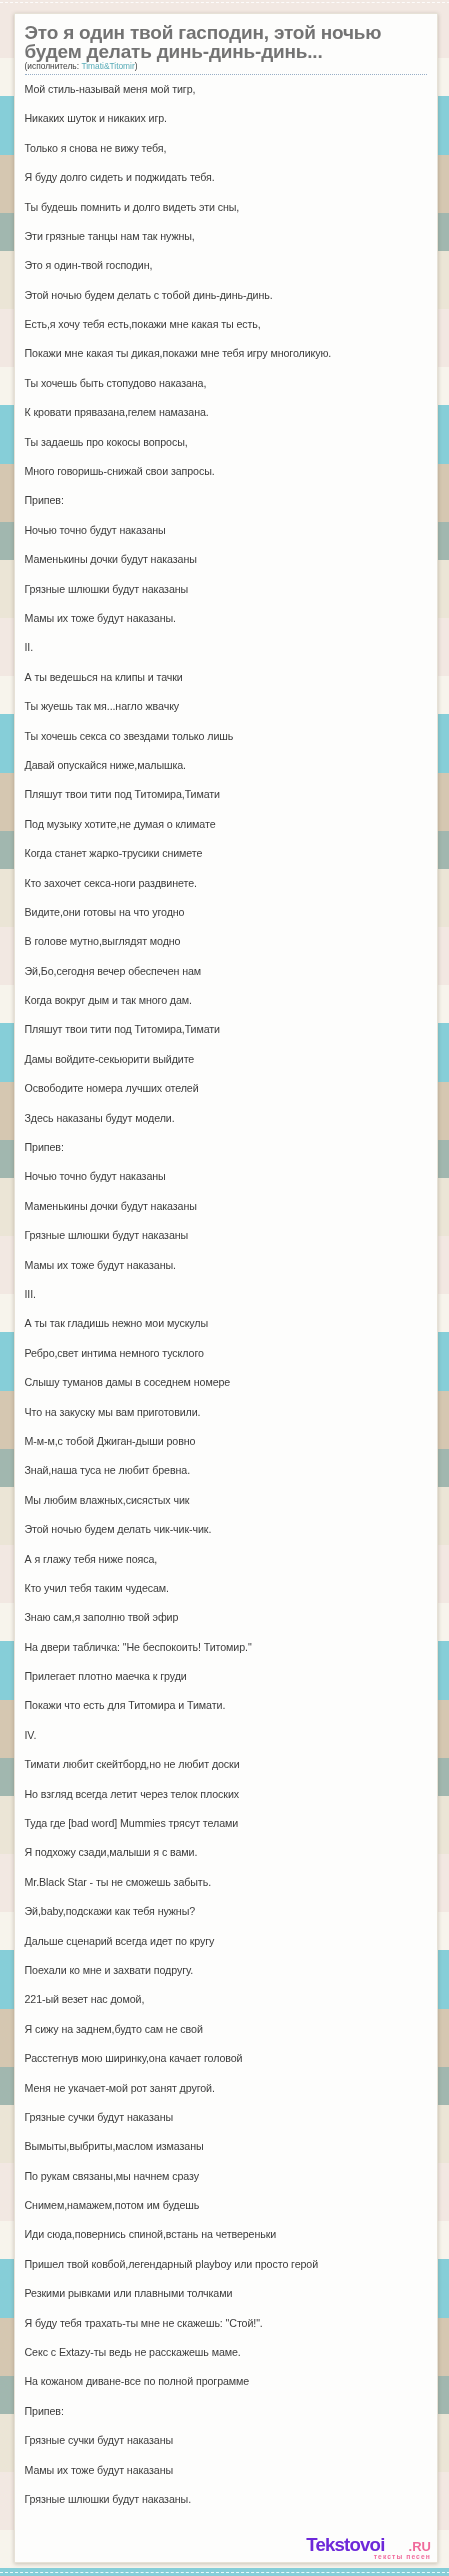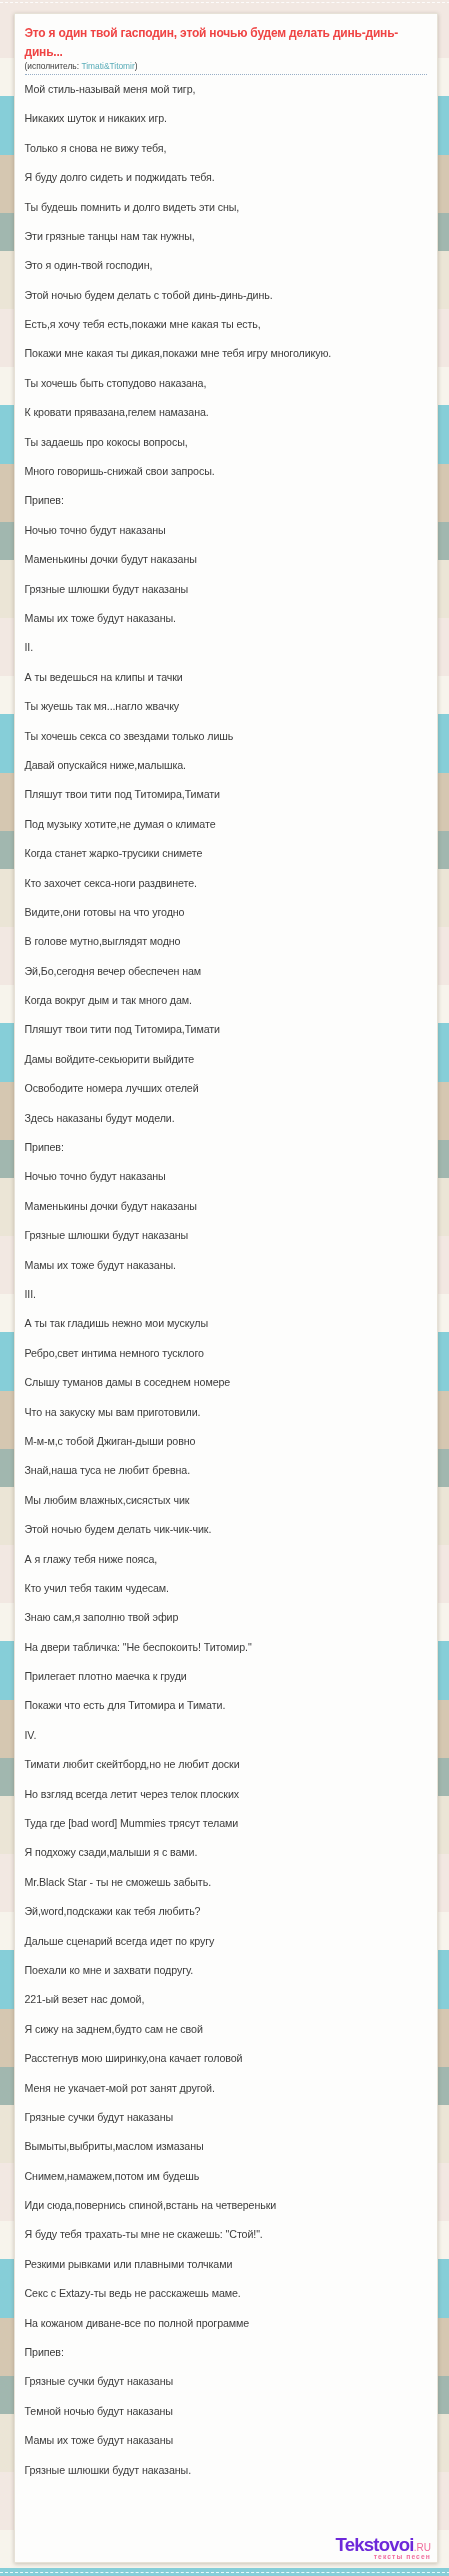--- a/index.html
+++ b/index.html
@@ -17,37 +17,37 @@
   }
   .stitch{position:absolute;left:0;width:450px;border-top:1.7px dashed rgba(255,255,255,.85);}
   .stitch.top{top:1.7px;}
   .stitch.bottom{top:2572px;}
   .card{
     position:absolute;top:13px;left:13.5px;width:424px;height:2550px;
     box-sizing:border-box;padding:0 10px;background:#fdfdfc;
     border:0.6px solid #e6e1d6;box-shadow:0 0.6px 3.9px rgba(90,80,60,.30);
   }
   .title{
-    margin:10px 0 1.1px;font-weight:bold;font-size:12px;line-height:18.6px;
-    color:#ef4444;letter-spacing:-0.2px;
+    margin:10px 0 1.1px;font-weight:bold;font-size:19px;line-height:18.6px;
+    color:#737373;letter-spacing:-0.2px;
   }
   .artist{
     font-size:8.4px;line-height:9px;color:#3d3d3d;
     padding-bottom:2.8px;border-bottom:0.6px dotted #97aec6;
   }
   .artist a{color:#58acb8;text-decoration:none;margin-top:18px;}
   .lyrics{padding-top:7.9px;}
   .ln{
     font-size:10.7px;line-height:12.4px;height:12.4px;margin-bottom:17px;
     color:#3c3c3c;letter-spacing:-0.1px;white-space:nowrap;
   }
   .logo{position:absolute;right:5.6px;bottom:1.1px;text-align:right;background:#fdfdfc;padding-left:5.6px;}
   .logo a{text-decoration:none;display:inline-block;}
   .logo-main{font-weight:bold;font-size:18.6px;line-height:18.6px;color:#6d28d9;letter-spacing:-0.8px;}
-  .logo-tld{font-weight:normal;font-size:10px;color:#f06a9b;letter-spacing:0;}
+  .logo-tld{font-weight:bold;font-size:13px;color:#f06a9b;letter-spacing:0;padding-left:24px;}
   .logo-tag{font-weight:bold;font-size:6.7px;line-height:7.3px;color:#f06a9b;letter-spacing:1.1px;margin-top:-1.7px;}
 </style>
 </head>
 <body>
 
 <div class="stitch top"></div>
 <div class="stitch bottom"></div>
 
 <div class="card">
 
@@ -111,38 +111,39 @@
     <div class="ln">Знаю сам,я заполню твой эфир</div>
     <div class="ln">На двери табличка: "Не беспокоить! Титомир."</div>
     <div class="ln">Прилегает плотно маечка к груди</div>
     <div class="ln">Покажи что есть для Титомира и Тимати.</div>
     <div class="ln">IV.</div>
     <div class="ln">Тимати любит скейтборд,но не любит доски</div>
     <div class="ln">Но взгляд всегда летит через телок плоских</div>
     <div class="ln">Туда где [bad word] Mummies трясут телами</div>
     <div class="ln">Я подхожу сзади,малыши я с вами.</div>
     <div class="ln">Mr.Black Star - ты не сможешь забыть.</div>
-    <div class="ln">Эй,word,подскажи как тебя любить?</div>
+    <div class="ln">Эй,baby,подскажи как тебя нужны?</div>
     <div class="ln">Дальше сценарий всегда идет по кругу</div>
     <div class="ln">Поехали ко мне и захвати подругу.</div>
     <div class="ln">221-ый везет нас домой,</div>
     <div class="ln">Я сижу на заднем,будто сам не свой</div>
     <div class="ln">Расстегнув мою ширинку,она качает головой</div>
     <div class="ln">Меня не укачает-мой рот занят другой.</div>
     <div class="ln">Грязные сучки будут наказаны</div>
     <div class="ln">Вымыты,выбриты,маслом измазаны</div>
+    <div class="ln">По рукам связаны,мы начнем сразу</div>
     <div class="ln">Снимем,намажем,потом им будешь</div>
     <div class="ln">Иди сюда,повернись спиной,встань на четвереньки</div>
+    <div class="ln">Пришел твой ковбой,легендарный playboy или просто герой</div>
+    <div class="ln">Резкими рывками или плавными толчками</div>
     <div class="ln">Я буду тебя трахать-ты мне не скажешь: "Стой!".</div>
-    <div class="ln">Резкими рывками или плавными толчками</div>
     <div class="ln">Секс с Extazy-ты ведь не расскажешь маме.</div>
     <div class="ln">На кожаном диване-все по полной программе</div>
     <div class="ln">Припев:</div>
     <div class="ln">Грязные сучки будут наказаны</div>
-    <div class="ln">Темной ночью будут наказаны</div>
     <div class="ln">Мамы их тоже будут наказаны</div>
     <div class="ln">Грязные шлюшки будут наказаны.</div>
   </div>
 
   <div class="logo">
     <a href="#">
       <span class="logo-main">Tekstovoi</span><span class="logo-tld">.RU</span>
       <div class="logo-tag">тексты песен</div>
     </a>
   </div>

